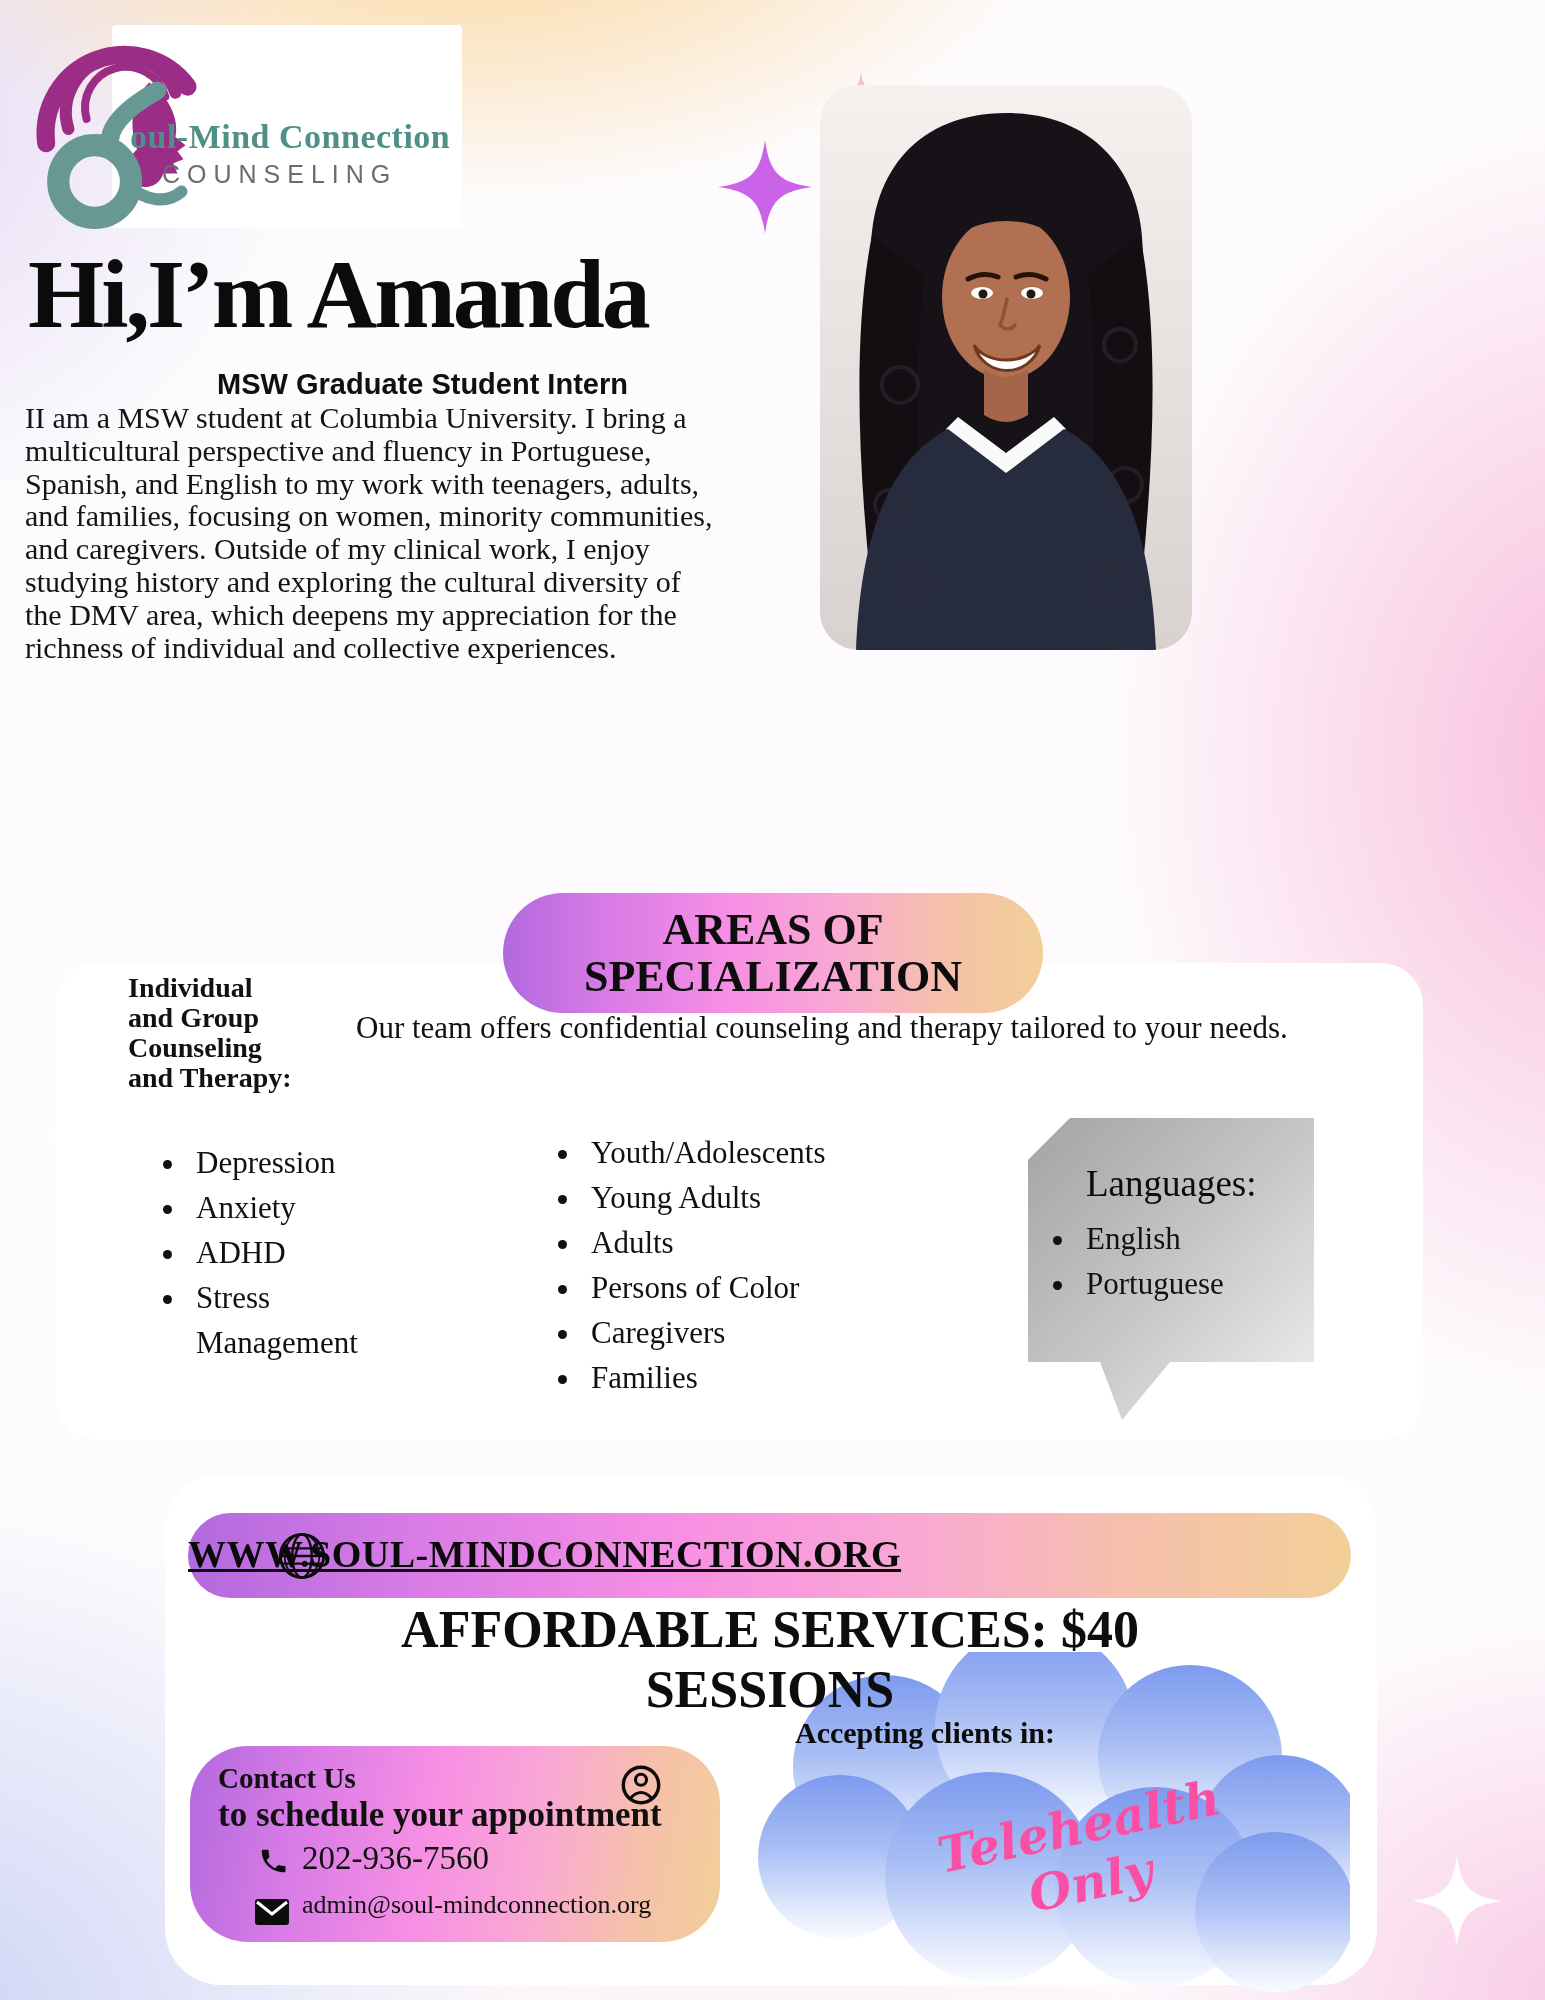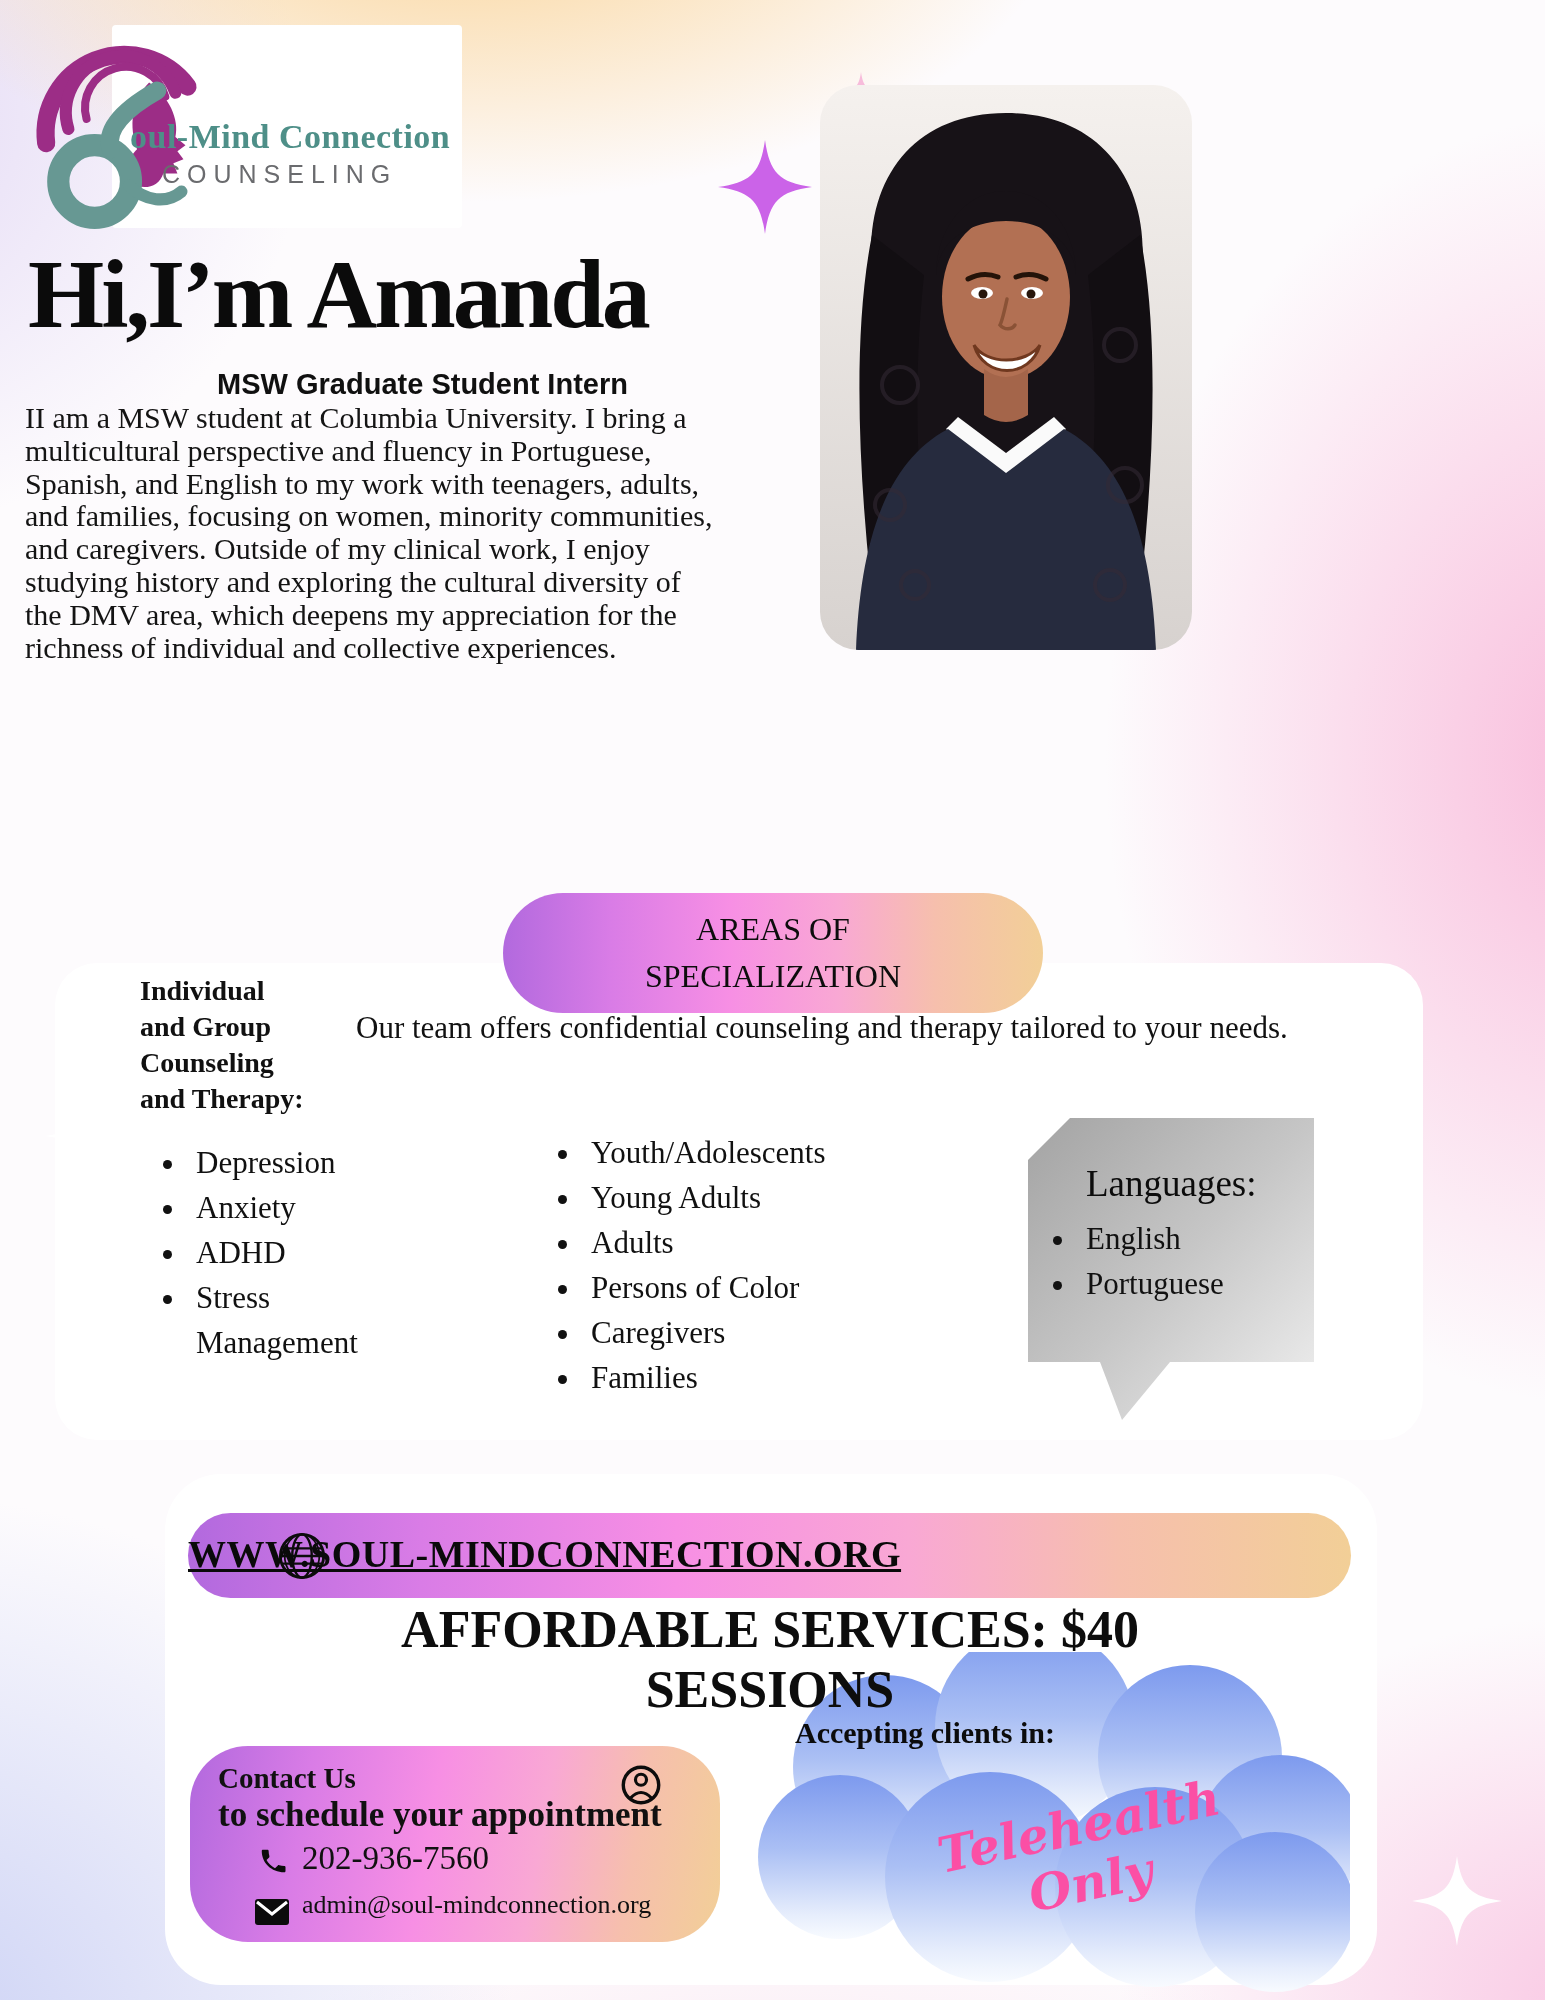--- a/index.html
+++ b/index.html
@@ -30,22 +30,22 @@
   
   .h1{left:28px;top:238px;font-size:98px;font-weight:700;letter-spacing:-3px;color:#0b0b0b;white-space:nowrap;}
   .subtitle{left:25px;top:368px;width:795px;text-align:center;font-size:29px;font-weight:700;
     font-family:"Liberation Sans","DejaVu Sans",sans-serif;color:#101010;}
   .bio{left:25px;top:402px;font-size:30px;line-height:32.8px;color:#141414;}
   .bio div{white-space:nowrap;}
   
   .areas-card{left:55px;top:963px;width:1368px;height:477px;background:#fff;border-radius:42px;z-index:2;}
   .areas-pill{left:503px;top:893px;width:540px;height:120px;border-radius:60px;z-index:3;
     display:flex;flex-direction:column;justify-content:center;align-items:center;}
-  .areas-pill div{font-size:32px;font-weight:400;line-height:47px;color:#0d0d0d;}
-  .svc-heading{left:140px;top:973px;width:176px;font-size:28px;font-weight:700;line-height:36px;z-index:4;}
+  .areas-pill div{font-size:44px;font-weight:700;line-height:47px;color:#0d0d0d;}
+  .svc-heading{left:128px;top:973px;width:176px;font-size:28px;font-weight:700;line-height:30px;z-index:4;}
   .intro{left:356px;top:1008px;width:960px;font-size:31px;line-height:40px;z-index:4;}
   ul.blist{margin:0;padding:0 0 0 38px;z-index:4;}
   ul.blist li{font-size:31px;line-height:45px;padding-left:8px;}
   .list-left{left:150px;top:1140px;}
   .list-left li{width:230px;}
   .list-mid{left:545px;top:1130px;}
   .list-mid li{width:340px;}
   .bubble{left:1028px;top:1118px;width:286px;height:302px;z-index:4;}
   .bubble-svg{left:0;top:0;width:286px;height:302px;}
   .lang-head{left:58px;top:44px;font-size:37px;color:#0c0c0c;}

